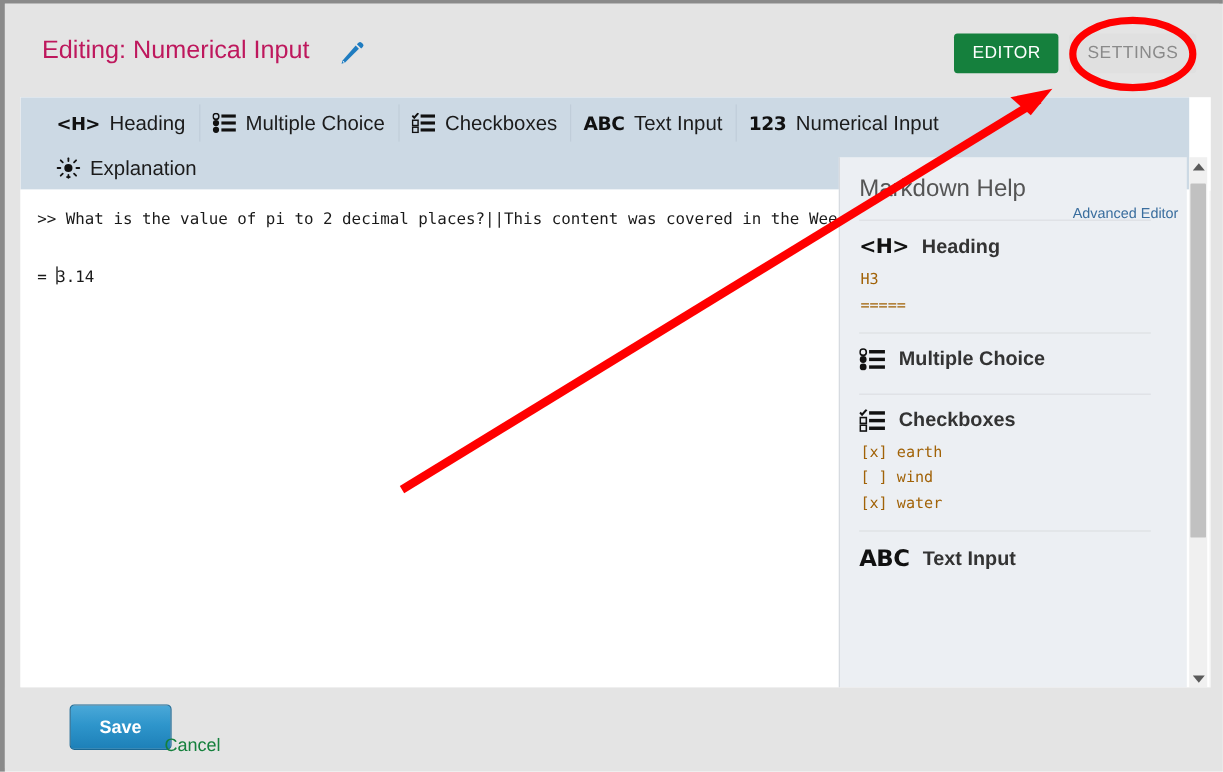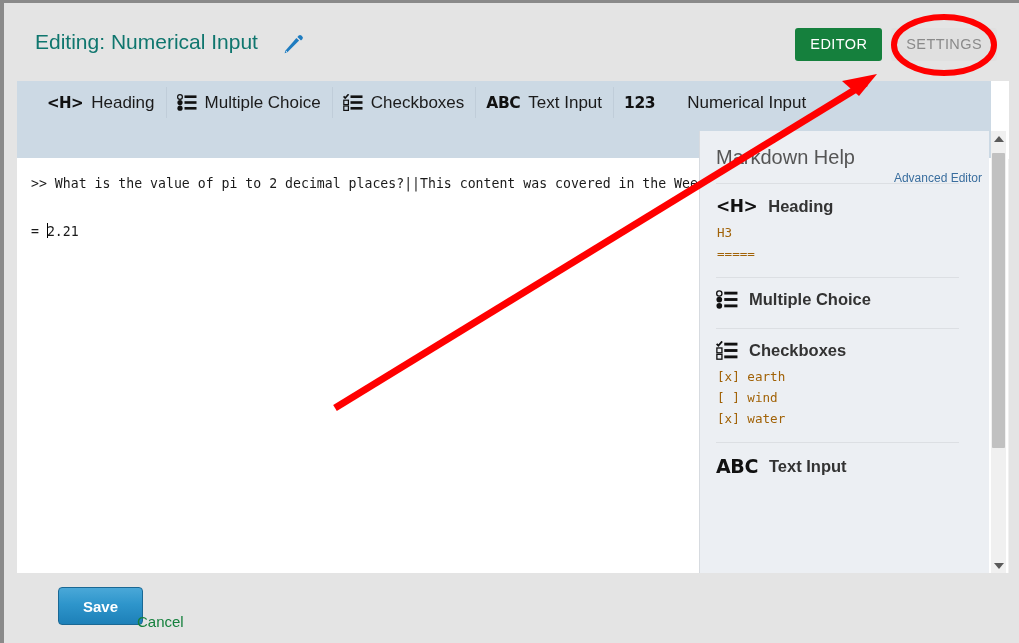--- a/index.html
+++ b/index.html
@@ -39,21 +39,21 @@
     left: 0;
     top: 0;
     width: 1012px;
     height: 75px;
   }
   .modal-title {
     position: absolute;
     left: 31px;
     top: 27px;
     font-size: 21px;
-    color: #0f766e;
+    color: #be185d;
     white-space: nowrap;
   }
   .pencil-icon {
     position: absolute;
     left: 278px;
     top: 30px;
     width: 22px;
     height: 22px;
   }
   .mode-buttons {
@@ -111,21 +111,21 @@
   .tool-row.row2 { top: 44px; }
   .tool-item {
     display: flex;
     align-items: center;
     height: 31px;
     padding: 0 11px 0 10px;
     cursor: pointer;
     border-right: 1px solid #c0cdd9;
     white-space: nowrap;
   }
-  .tool-item:last-child { border-right: none; gap: 24px; }
+  .tool-item:last-child { border-right: none; }
   .tool-ico {
     display: inline-flex;
     align-items: center;
     justify-content: center;
     margin-right: 8px;
     color: #111111;
   }
   .tool-label {
     font-size: 17px;
     color: #1b1b1b;
@@ -399,29 +399,48 @@
           <div class="tool-item">
             <span class="tool-ico ico-123">123</span>
             <span class="tool-label">Numerical Input</span>
           </div>
 
         </div>
 
         <div class="tool-row row2">
 
 
+          <div class="tool-item">
+            <span class="tool-ico">
+              <svg width="20" height="20" viewBox="0 0 20 20">
+                <circle cx="10" cy="9" r="3.4" fill="#111"></circle>
+                <g stroke="#111" stroke-width="1.5" stroke-linecap="round">
+                  <path d="M10 0.8 L10 3.2"></path>
+                  <path d="M10 14.8 L10 17.2"></path>
+                  <path d="M0.9 9 L3.3 9"></path>
+                  <path d="M16.7 9 L19.1 9"></path>
+                  <path d="M3.6 2.6 L5.3 4.3"></path>
+                  <path d="M14.7 13.7 L16.4 15.4"></path>
+                  <path d="M16.4 2.6 L14.7 4.3"></path>
+                  <path d="M5.3 13.7 L3.6 15.4"></path>
+                </g>
+                <rect x="8.3" y="15.8" width="3.4" height="1.5" fill="#111"></rect>
+              </svg>
+            </span>
+            <span class="tool-label">Explanation</span>
+          </div>
 
         </div>
       </div>
 
       <div class="adv-editor-link">Advanced Editor</div>
 
       <div class="md-textarea"><span>&gt;&gt; What is the value of pi to 2 decimal places?||This content was covered in the Week 1 lecture notes.&lt;&lt;</span>
 <span> </span>
-<span>= </span><span class="caret"></span><span>2.21</span></div>
+<span>= </span><span class="caret"></span><span>3.14</span></div>
 
       <div class="help-panel">
         <div class="help-inner">
 
           <div class="help-title">Markdown Help</div>
 
           <div class="help-section">
             <div class="help-head">
               <span class="tool-ico ico-h" style="font-size:17px">&lt;H&gt;</span>
               <span class="help-head-label">Heading</span>

